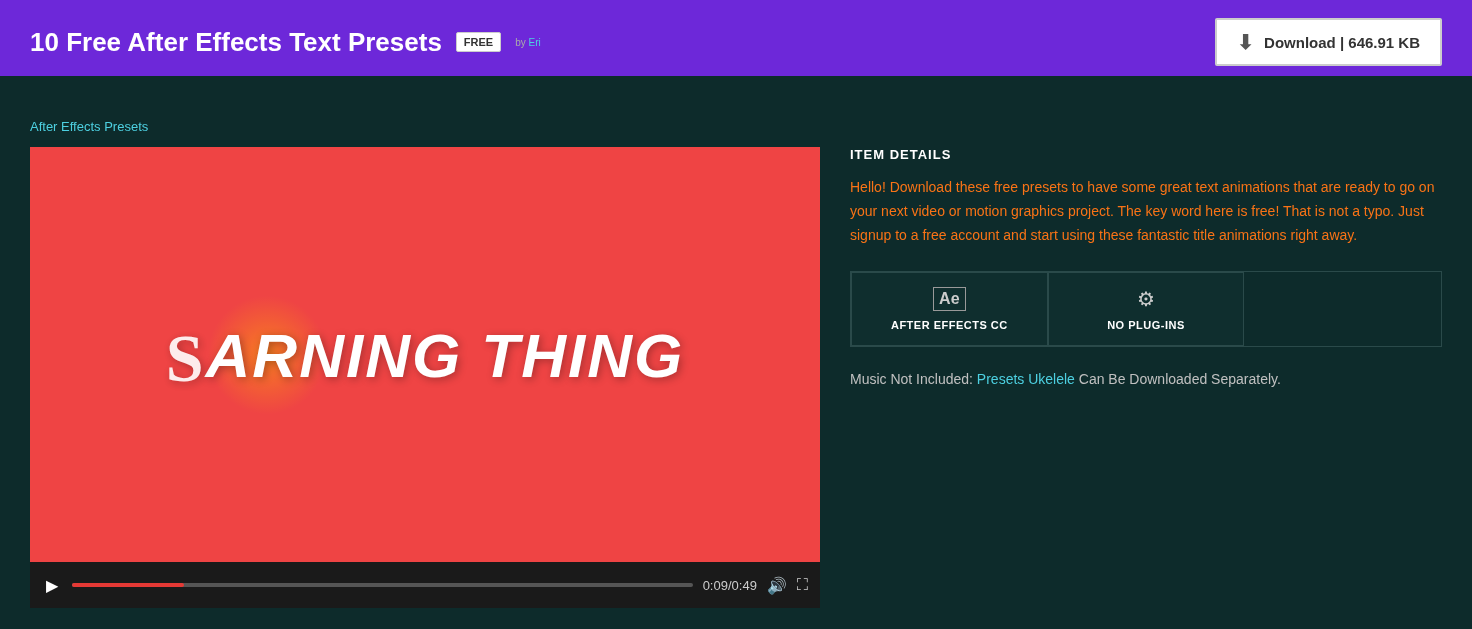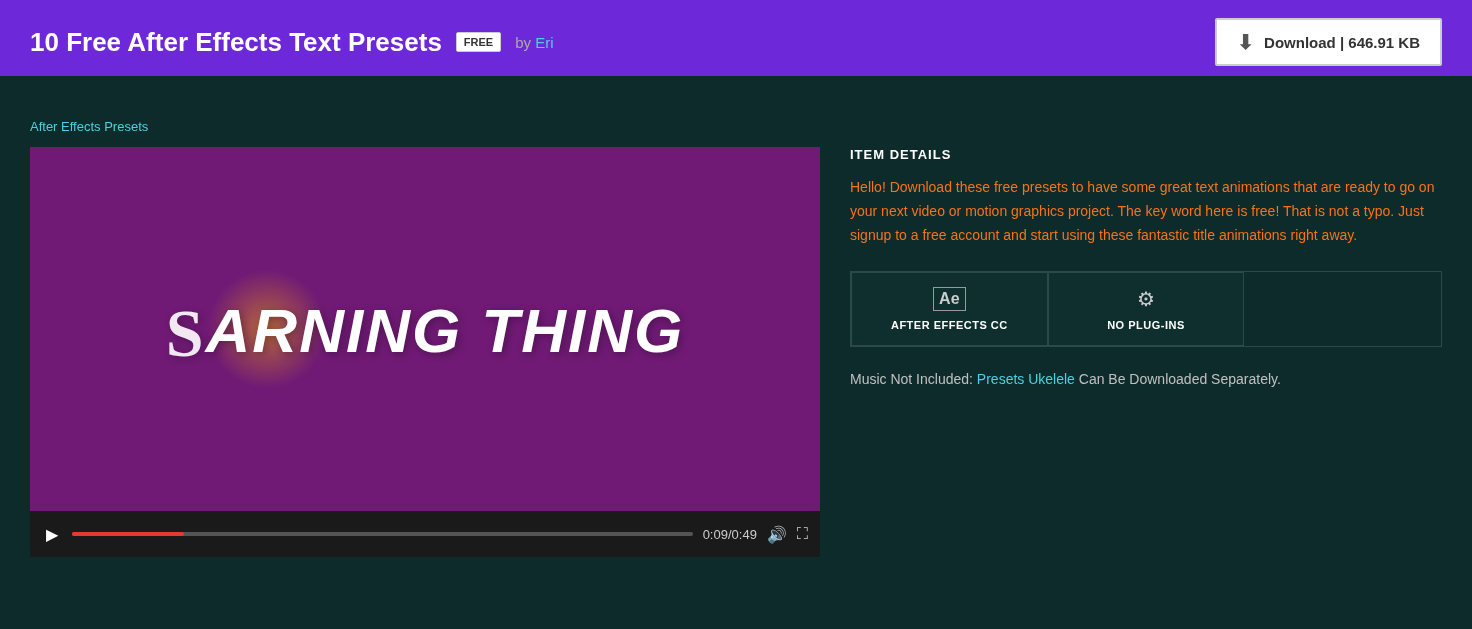--- a/index.html
+++ b/index.html
@@ -36,21 +36,21 @@
       background-color: #ffffff;
       color: #333;
       font-size: 11px;
       font-weight: bold;
       padding: 3px 7px;
       border-radius: 2px;
       border: 1px solid #ccc;
     }
 
     .by-author {
-      font-size: 15px;
+      font-size: 10px;
       color: #aaa;
     }
 
     .author-link {
       color: #4dd0e1;
       text-decoration: none;
     }
 
     .download-button {
       display: flex;
@@ -86,23 +86,23 @@
       display: flex;
       padding: 0 30px 20px 30px;
       gap: 30px;
     }
 
     .video-section {
       flex: 0 0 790px;
     }
 
     .video-container {
-      background-color: #701a75;
+      background-color: #ef4444;
       width: 790px;
-      height: 364px;
+      height: 415px;
       display: flex;
       align-items: center;
       justify-content: center;
       position: relative;
       overflow: hidden;
     }
 
     .video-text {
       font-size: 62px;
       font-weight: 900;

